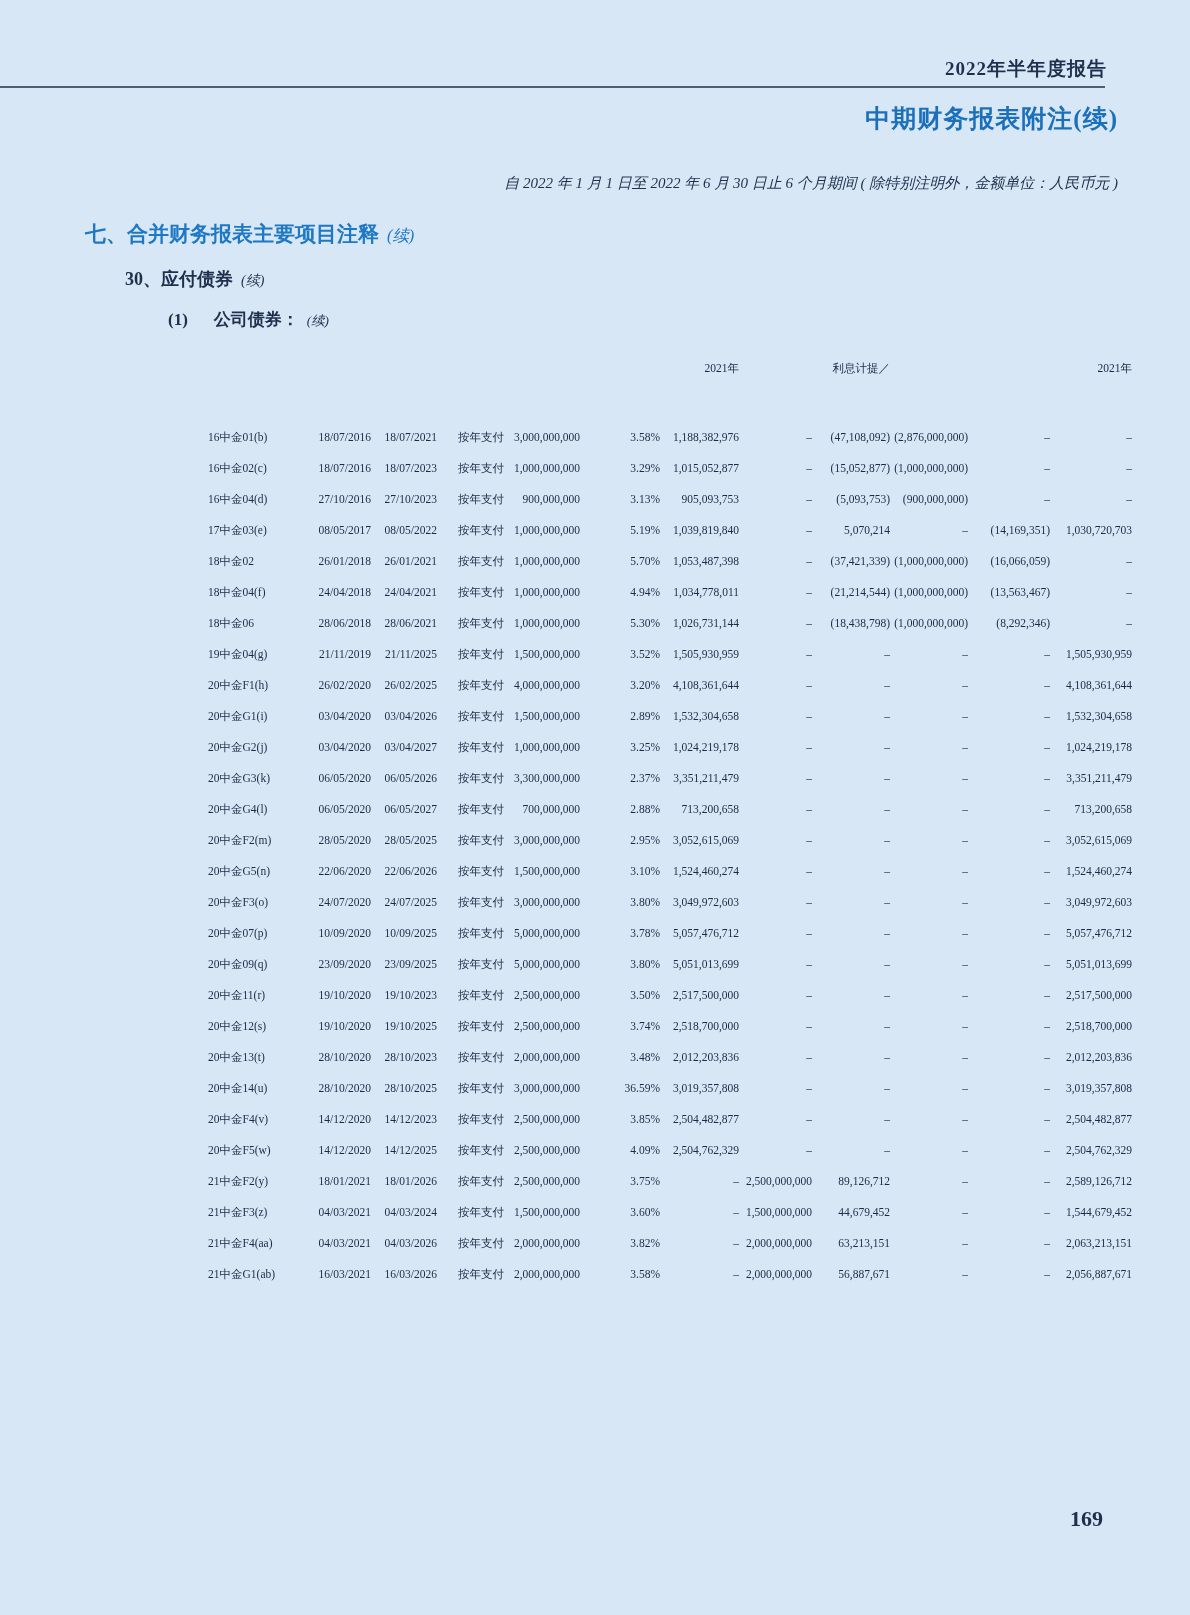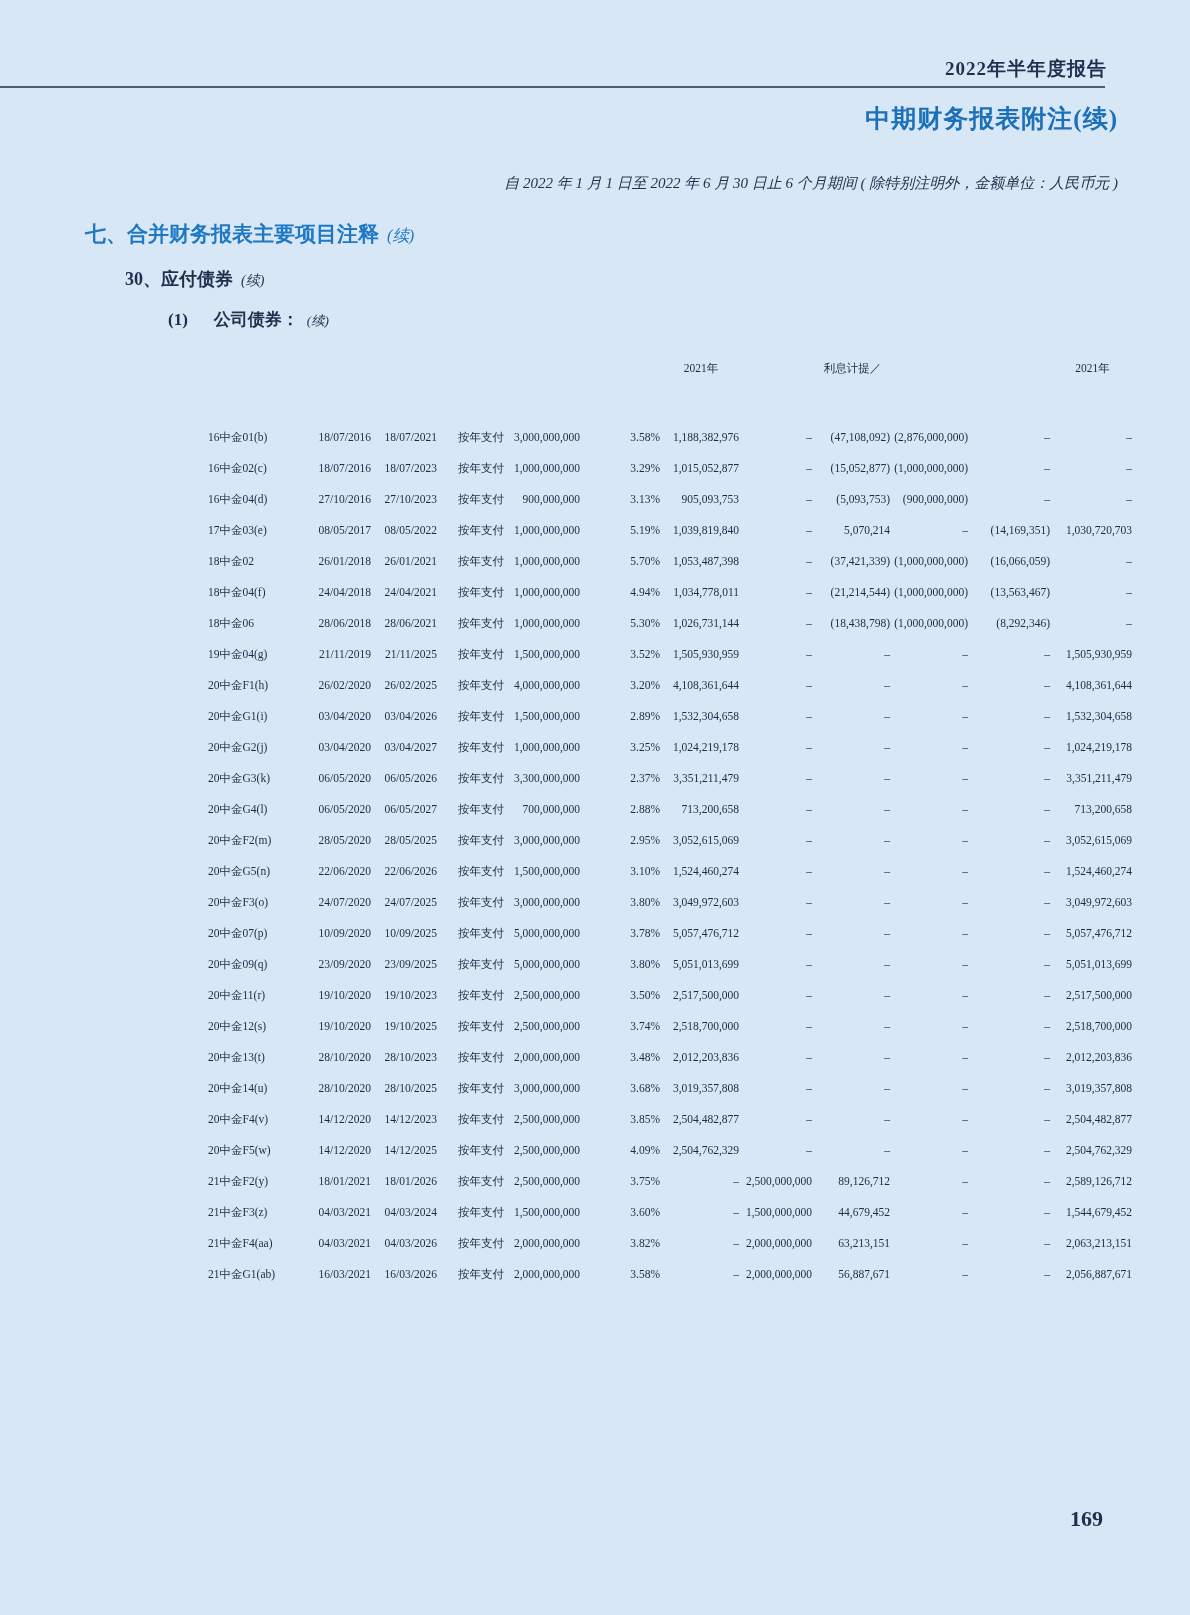--- a/index.html
+++ b/index.html
@@ -39,21 +39,21 @@
   .sec1 .cont{color:#1e78c4;}
   .sec2 .cont,.sec3 .cont{color:#1f2f4d;}
 
   table.bonds{
     position:absolute;top:350px;left:205px;width:891px;
     border-collapse:separate;border-spacing:3px 0;
     table-layout:fixed;
     font-size:11.5px;color:#1c2b45;
   }
   table.bonds th{font-weight:normal;vertical-align:bottom;padding:0;white-space:nowrap;}
-  tr.h-top th{height:26px;text-align:center;}
+  tr.h-top th{height:26px;}
   tr.h-bot th{height:32px;padding-bottom:7px;border-bottom:2px solid #2c3a52;}
   table.bonds td{
     padding:0;white-space:nowrap;height:31px;line-height:31px;
     vertical-align:middle;
   }
   tbody tr:first-child td{padding-top:46px;}
   .l{text-align:left;}
   .r{text-align:right;}
   .page-num{
     position:absolute;top:1506px;right:87px;
@@ -408,21 +408,21 @@
           <td class="r">–</td>
           <td class="r">–</td>
           <td class="r">2,012,203,836</td>
         </tr>
         <tr>
           <td class="l">20中金14(u)</td>
           <td class="r">28/10/2020</td>
           <td class="r">28/10/2025</td>
           <td class="r">按年支付</td>
           <td class="r">3,000,000,000</td>
-          <td class="r">3.68%</td>
+          <td class="r">36.59%</td>
           <td class="r">3,019,357,808</td>
           <td class="r">–</td>
           <td class="r">–</td>
           <td class="r">–</td>
           <td class="r">–</td>
           <td class="r">3,019,357,808</td>
         </tr>
         <tr>
           <td class="l">20中金F4(v)</td>
           <td class="r">14/12/2020</td>

